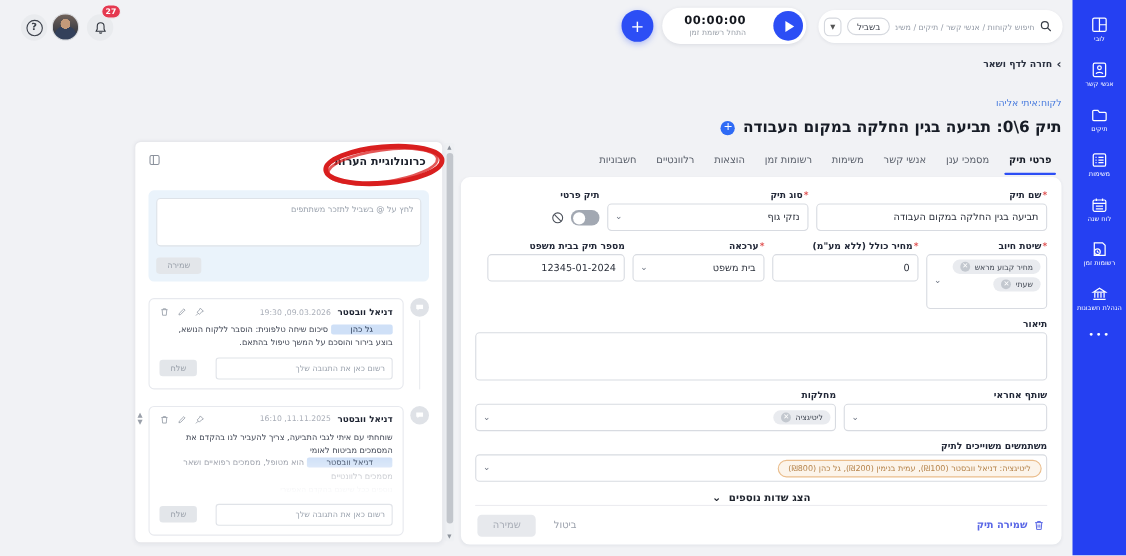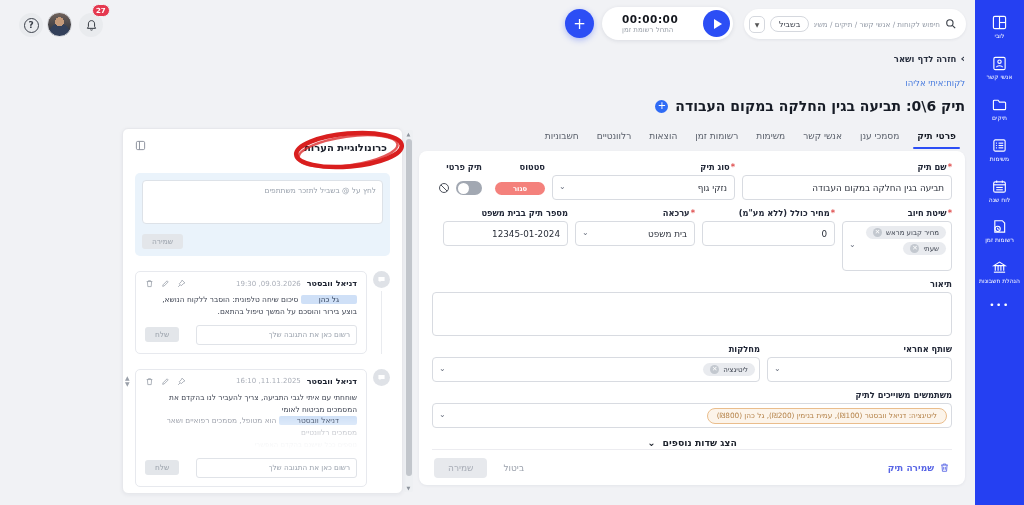--- a/index.html
+++ b/index.html
@@ -19,36 +19,36 @@
   .help-ring { width:15px; height:15px; border:1.3px solid #3c414b; border-radius:50%; font-size:9px; font-weight:bold; color:#3c414b; display:flex; align-items:center; justify-content:center; }
   .avatar { position:absolute; top:12px; left:47px; width:25px; height:25px; border-radius:50%; border:1px solid #d9dbdf;
     background: radial-gradient(circle at 50% 38%, #c49a7a 0 24%, rgba(0,0,0,0) 25%),
                 radial-gradient(circle at 50% 88%, #33405a 0 42%, rgba(0,0,0,0) 43%),
                 linear-gradient(180deg,#70625a,#232c3b); }
   .bell-btn { position:absolute; top:13px; left:79px; width:24px; height:24px; border-radius:50%; background:#e9ebee; display:flex; align-items:center; justify-content:center; }
   .badge { position:absolute; top:4px; left:92px; min-width:16px; height:13px; border-radius:8px; background:#e53950; color:#fff; font-size:7px; font-weight:bold; display:flex; align-items:center; justify-content:center; padding:0 3px; border:1.5px solid #f1f2f5; z-index:3; }
 
   .plus-btn { position:absolute; top:9px; left:565px; width:29px; height:29px; border-radius:50%; background:#2c4ef5; color:#fff; font-size:15px; display:flex; align-items:center; justify-content:center; box-shadow:0 2px 6px rgba(44,78,245,.35); cursor:pointer; }
   .timer { position:absolute; top:7px; left:602px; width:131px; height:33px; background:#fff; border-radius:17px; box-shadow:0 1px 4px rgba(20,30,60,.10); display:flex; align-items:center; justify-content:space-between; padding:0 3px 0 20px; }
-  .timer-text { display:flex; flex-direction:column; align-items:flex-start; line-height:1.25; }
+  .timer-text { display:flex; flex-direction:column; align-items:flex-end; line-height:1.25; }
   .timer-time { font-size:10.5px; font-weight:bold; color:#14171e; letter-spacing:.5px; }
   .timer-label { font-size:7px; color:#9aa0a9; }
   .play-btn { width:27px; height:27px; border-radius:50%; background:#2c4ef5; display:flex; align-items:center; justify-content:center; cursor:pointer; }
   .play-tri { width:0; height:0; border-top:5px solid transparent; border-bottom:5px solid transparent; border-left:8px solid #fff; margin-left:2px; }
 
   .search { position:absolute; top:9px; left:744px; width:222px; height:30px; background:#fff; border-radius:15px; display:flex; direction:rtl; align-items:center; gap:5px; padding:0 9px 0 5px; box-shadow:0 1px 3px rgba(20,30,60,.07); }
   .search-ph { flex:1; font-size:7.2px; color:#939aa6; white-space:nowrap; overflow:hidden; }
   .scope-chip { border:1px solid #d5d8de; border-radius:10px; font-size:8px; color:#3a3f4a; padding:2.5px 8px; white-space:nowrap; cursor:pointer; }
   .scope-dd { border:1px solid #d5d8de; border-radius:5px; width:16px; height:17px; display:flex; align-items:center; justify-content:center; font-size:6px; color:#555; cursor:pointer; }
 
   
   .main { position:absolute; top:46px; left:0; right:49px; bottom:0; direction:rtl; padding:8px 10px 0 0; }
   .breadcrumb { display:flex; align-items:center; gap:4px; font-size:8.5px; font-weight:bold; color:#2a3140; cursor:pointer; }
   .bc-chev { font-size:11px; line-height:8px; color:#2a3140; }
-  .client-link { margin-top:14px; font-size:8.5px; color:#4579de; cursor:pointer; display:inline-block; }
+  .client-link { margin-top:25px; font-size:8.5px; color:#4579de; cursor:pointer; display:inline-block; }
   .title-row { display:flex; align-items:center; gap:7px; margin-top:8px; }
   .page-title { font-size:14px; font-weight:bold; color:#171c26; }
   .title-add { width:13px; height:13px; border-radius:50%; background:#2f6bf5; color:#fff; font-size:10px; line-height:12px; text-align:center; cursor:pointer; flex:0 0 auto; }
   .tabs { display:flex; margin-top:11px; }
   .tab { font-size:9px; color:#575d68; padding:6px 9px 8px; position:relative; cursor:pointer; white-space:nowrap; }
   .tab.active { color:#171c26; font-weight:bold; }
   .tab.active::after { content:""; position:absolute; bottom:0; right:5px; left:5px; height:2.5px; background:#2c4ef5; border-radius:2px; }
 
   .form-card { background:#fff; border-radius:8px; width:546px; height:334px; margin-top:2px; padding:11px 13px 0; display:flex; flex-direction:column; box-shadow:0 1px 3px rgba(25,35,60,.06); }
   .frow { display:flex; gap:7px; margin-bottom:8px; }
@@ -246,24 +246,20 @@
         <div class="flabel"><span class="req">*</span><span>שם תיק</span></div>
         <input class="inp" value="תביעה בגין החלקה במקום העבודה" style="">
       </div>
       <div class="field" style="width:183px;">
         <div class="flabel"><span class="req">*</span><span>סוג תיק</span></div>
         <div class="sel">
           <span>נזקי גוף</span>
           <span class="sel-chev">⌄</span>
         </div>
       </div>
-      <div class="field" style="width:56px;">
-        <div class="flabel">סטטוס</div>
-        <div class="status-pill">סגור</div>
-      </div>
       <div class="field" style="width:46px;">
         <div class="flabel">תיק פרטי</div>
         <div class="tgl-row">
           <div class="toggle">
               <span class="knob"></span>
             </div>
           <svg width="12" height="12" viewBox="0 0 16 16">
             <circle cx="8" cy="8" r="6" fill="none" stroke="#4a4f59" stroke-width="1.3"></circle>
             <path d="M3.8 3.8 L12.2 12.2" stroke="#4a4f59" stroke-width="1.3"></path>
           </svg>

